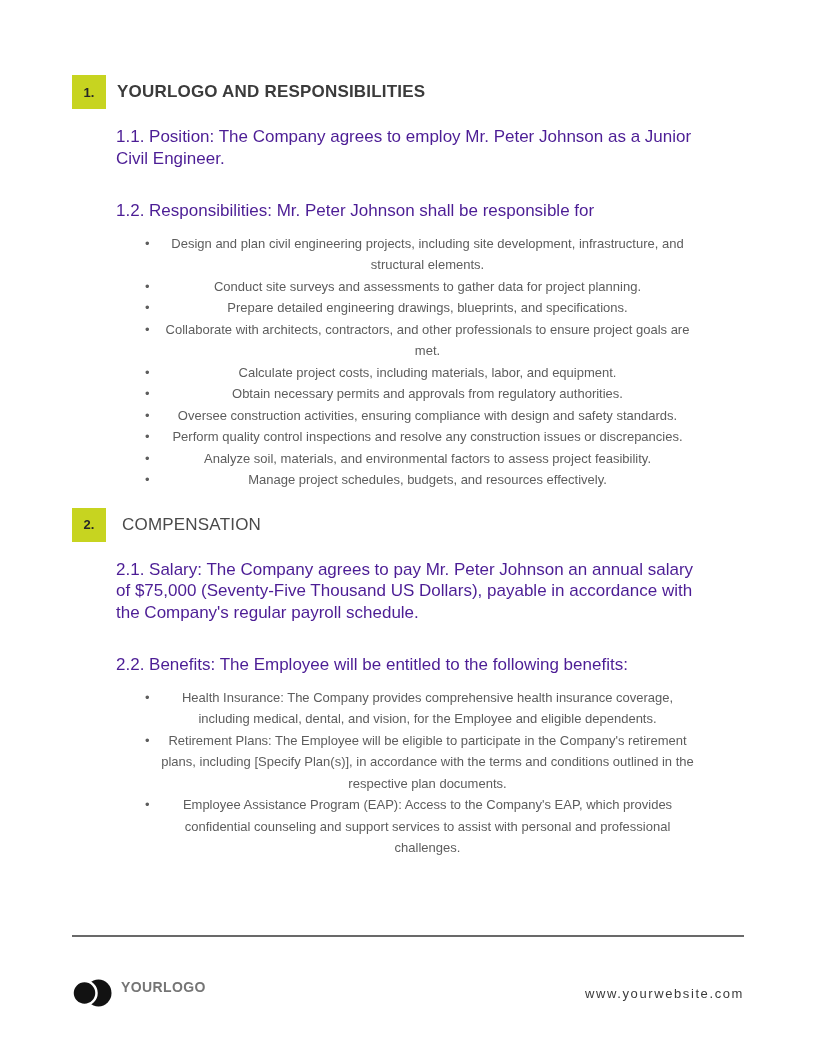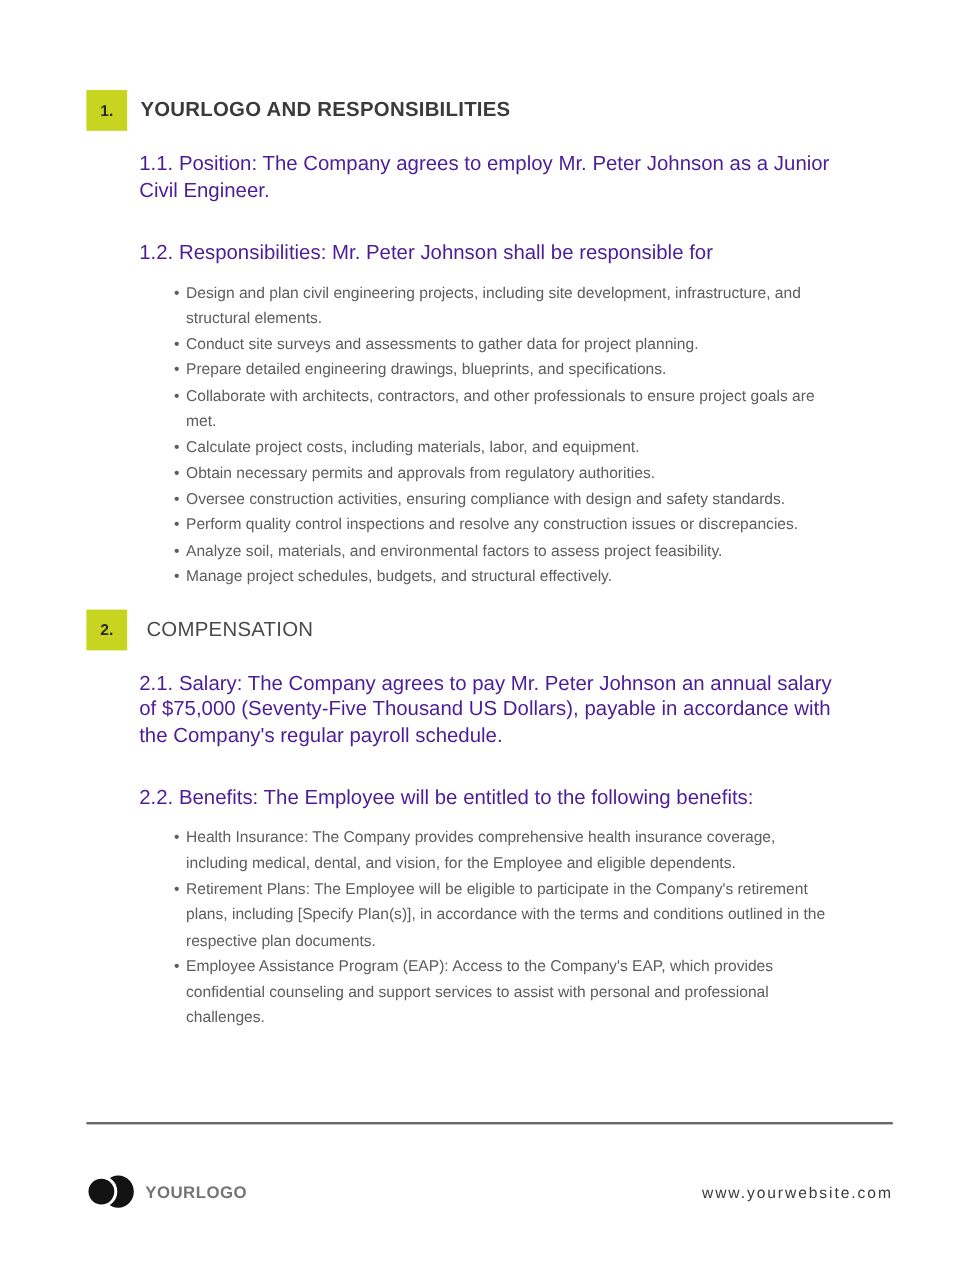--- a/index.html
+++ b/index.html
@@ -26,32 +26,32 @@
   .para {
     width: 588px; margin: 17px 0 0 44px;
     font-size: 17px; line-height: 21.5px; color: #4c1d95;
   }
   .para + .para { margin-top: 31px; }
 
   .bullets {
     list-style: none; width: 556px; margin: 11px 0 0 72px; padding: 0;
     font-size: 13px; line-height: 21.5px; color: #5d5d5d;
   }
-  .bullets li { position: relative; padding-left: 11px; }
+  .bullets li { position: relative; padding-left: 11px; text-align: center; }
   .bullets li::before { content: "\2022"; position: absolute; left: 1px; top: 0; }
 
   .doc-section + .doc-section { margin-top: 17px; }
 
   .footer { position: absolute; left: 72px; right: 72px; top: 935px; }
   .footer-rule { height: 2px; background: #696969; }
   .footer-row {
     display: flex; align-items: center; justify-content: space-between;
     margin-top: 42px;
   }
-  .logo { display: flex; align-items: center; }
+  .logo { display: flex; }
   .logo-mark svg { display: block; }
   .logo-text {
     margin-left: 9px; font-size: 14px; font-weight: 700;
     color: #757575; letter-spacing: 0.4px;
   }
   .website { font-size: 13px; color: #3a3a3a; letter-spacing: 1.6px; }
 </style>
 </head>
 <body>
 
@@ -70,21 +70,21 @@
       <ul class="bullets">
         <li>Design and plan civil engineering projects, including site development, infrastructure, and structural elements.</li>
         <li>Conduct site surveys and assessments to gather data for project planning.</li>
         <li>Prepare detailed engineering drawings, blueprints, and specifications.</li>
         <li>Collaborate with architects, contractors, and other professionals to ensure project goals are met.</li>
         <li>Calculate project costs, including materials, labor, and equipment.</li>
         <li>Obtain necessary permits and approvals from regulatory authorities.</li>
         <li>Oversee construction activities, ensuring compliance with design and safety standards.</li>
         <li>Perform quality control inspections and resolve any construction issues or discrepancies.</li>
         <li>Analyze soil, materials, and environmental factors to assess project feasibility.</li>
-        <li>Manage project schedules, budgets, and structural effectively.</li>
+        <li>Manage project schedules, budgets, and resources effectively.</li>
       </ul>
     </section>
 
     <section class="doc-section">
       <div class="section-header">
         <div class="badge" style="background: rgb(199, 212, 32);">
           <span>2.</span>
         </div>
         <h2 class="section-title light">COMPENSATION</h2>
       </div>

